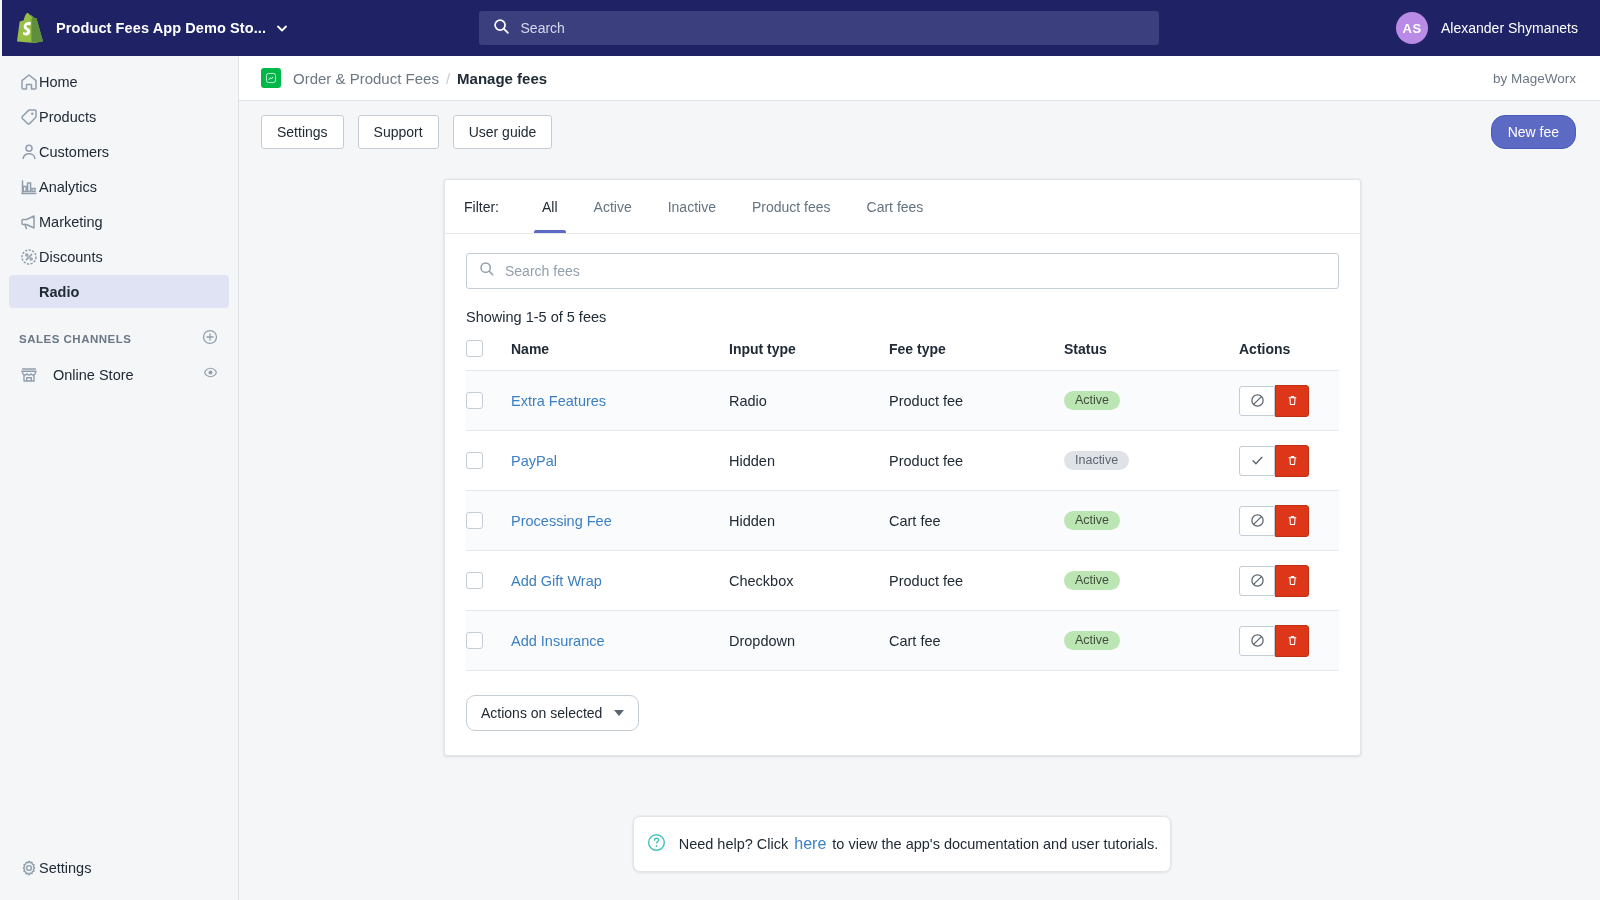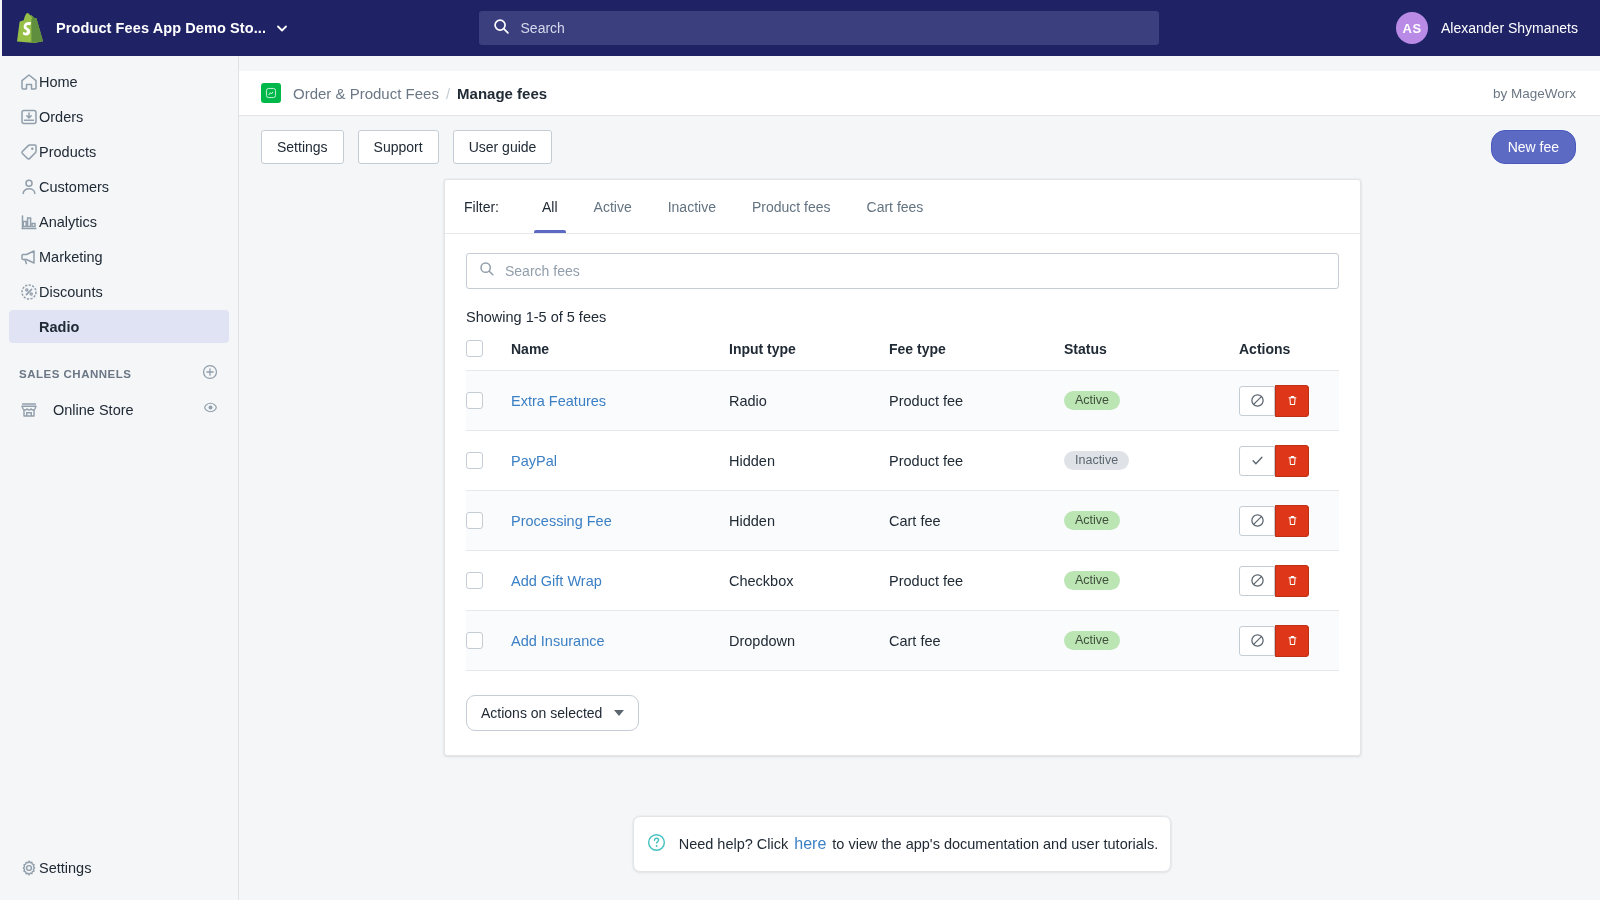--- a/index.html
+++ b/index.html
@@ -78,21 +78,21 @@
     padding: 0 9px 14px 9px;
   }
 
   
   .main {
     position: absolute; top: 56px; left: 239px; width: 1361px; height: 844px;
     background: #f4f6f8; overflow: hidden;
   }
   .crumbbar {
     height: 45px; background: #fff; border-bottom: 1px solid #e1e4e8;
-    display: flex; align-items: center; padding: 0 24px 0 22px; margin-top: 15px;
+    display: flex; align-items: center; padding: 0 24px 0 22px;
   }
   .crumb-link { color: #6b7785; font-size: 15px; cursor: pointer; }
   .crumb-sep { color: #c4cdd5; font-size: 15px; margin: 0 7px; }
   .crumb-cur { color: #212b36; font-size: 15px; font-weight: bold; }
   .byline { margin-left: auto; color: #6b7785; font-size: 13.5px; }
 
   .toolbar {
     height: 62px; display: flex; align-items: center; padding: 0 24px 0 22px;
   }
   .btn {
@@ -251,29 +251,20 @@
 
       <div class="nav-item">
         <span class="nav-icon">
           <svg viewBox="0 0 20 20" width="20" height="20">
               <path d="M3 8.6L10 3l7 5.6V16a1 1 0 01-1 1h-3.5v-4.5h-5V17H4a1 1 0 01-1-1V8.6z" fill="none" stroke="#919eab" stroke-width="1.5" stroke-linejoin="round"></path>
             </svg>
         </span>
         <span class="lbl">Home</span>
       </div>
 
-      <div class="nav-item">
-        <span class="nav-icon">
-          <svg viewBox="0 0 20 20" width="20" height="20">
-              <rect x="3" y="3.5" width="14" height="13" rx="2" fill="none" stroke="#919eab" stroke-width="1.5"></rect>
-              <path d="M10 6v5m0 0l-2.2-2.2M10 11l2.2-2.2M5.5 13.2h9" stroke="#919eab" stroke-width="1.5" fill="none" stroke-linecap="round" stroke-linejoin="round"></path>
-            </svg>
-        </span>
-        <span class="lbl">Orders</span>
-      </div>
 
       <div class="nav-item">
         <span class="nav-icon">
           <svg viewBox="0 0 20 20" width="20" height="20">
               <path d="M10.5 3H16a1 1 0 011 1v5.5a1.4 1.4 0 01-.4 1l-6.1 6.1a1.4 1.4 0 01-2 0l-5.1-5.1a1.4 1.4 0 010-2l6.1-6.1A1.4 1.4 0 0110.5 3z" fill="none" stroke="#919eab" stroke-width="1.5" stroke-linejoin="round"></path>
               <circle cx="13.3" cy="6.7" r="1.2" fill="#919eab"></circle>
             </svg>
         </span>
         <span class="lbl">Products</span>
       </div>

